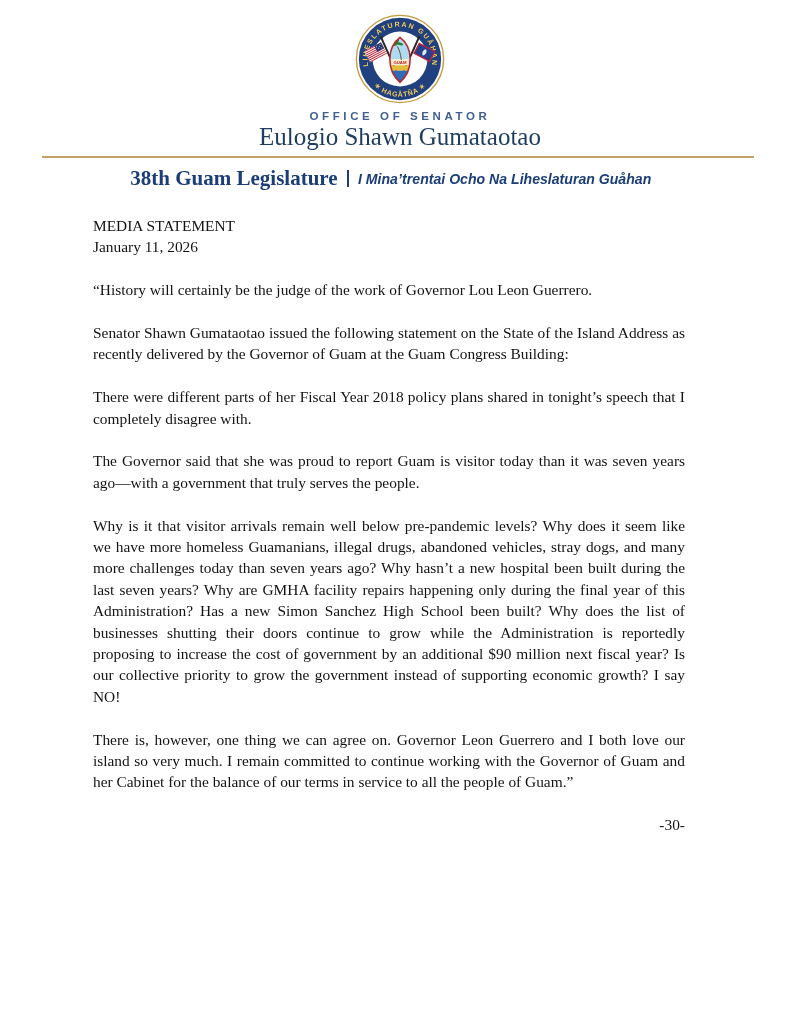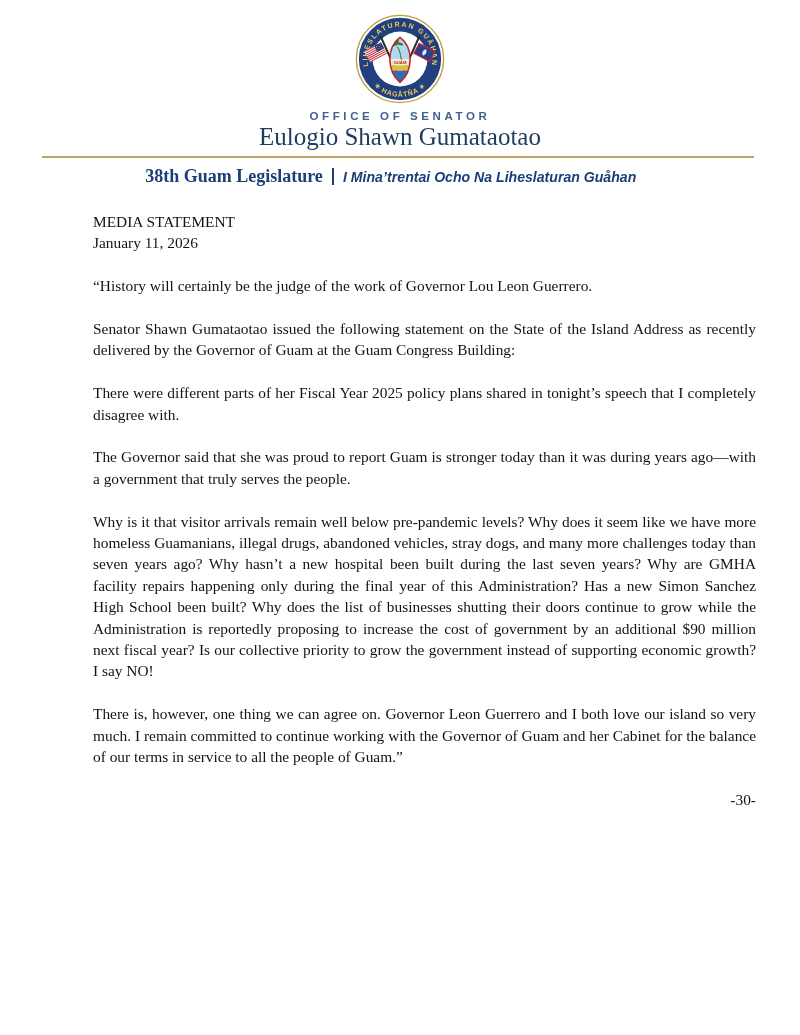--- a/index.html
+++ b/index.html
@@ -42,35 +42,35 @@
     margin-top: 8px;
     display: flex;
     justify-content: center;
     align-items: center;
     gap: 9px;
     color: #1c3e78;
   }
   .leg-en {
     font-family: "Liberation Serif", serif;
     font-weight: 700;
-    font-size: 18px;
+    font-size: 21px;
   }
   .leg-divider { width: 2px; height: 17px; background: #1c3e78; }
   .leg-ch {
     font-family: "Liberation Sans", sans-serif;
     font-weight: 700;
     font-style: italic;
     font-size: 15px;
     transform: scaleX(0.94);
     transform-origin: left center;
   }
 
   
   .statement {
-    padding: 24px 44px 0 93px;
+    padding: 24px 115px 0 93px;
     font-size: 15.4px;
     line-height: 21.4px;
     color: #131313;
   }
   .doc-title, .doc-date { text-align: left; }
   .paras p { margin: 21.4px 0 0 0; text-align: justify; }
   .end-mark { margin-top: 21.4px; text-align: right; }
 
   
   .footer {
@@ -184,22 +184,22 @@
     </div>
   </header>
 
   <main class="statement">
     <div class="doc-title">MEDIA STATEMENT</div>
     <div class="doc-date">January 11, 2026</div>
 
     <div class="paras">
         <p>“History will certainly be the judge of the work of Governor Lou Leon Guerrero.</p>
         <p>Senator Shawn Gumataotao issued the following statement on the State of the Island Address as recently delivered by the Governor of Guam at the Guam Congress Building:</p>
-        <p>There were different parts of her Fiscal Year 2025 policy plans shared in tonight’s speech that I completely disagree with.</p>
-        <p>The Governor said that she was proud to report Guam is stronger today than it was during years ago—with a government that truly serves the people.</p>
+        <p>There were different parts of her Fiscal Year 2018 policy plans shared in tonight’s speech that I completely disagree with.</p>
+        <p>The Governor said that she was proud to report Guam is visitor today than it was seven years ago—with a government that truly serves the people.</p>
         <p>Why is it that visitor arrivals remain well below pre-pandemic levels? Why does it seem like we have more homeless Guamanians, illegal drugs, abandoned vehicles, stray dogs, and many more challenges today than seven years ago? Why hasn’t a new hospital been built during the last seven years? Why are GMHA facility repairs happening only during the final year of this Administration? Has a new Simon Sanchez High School been built? Why does the list of businesses shutting their doors continue to grow while the Administration is reportedly proposing to increase the cost of government by an additional $90 million next fiscal year? Is our collective priority to grow the government instead of supporting economic growth? I say NO!</p>
         <p>There is, however, one thing we can agree on. Governor Leon Guerrero and I both love our island so very much. I remain committed to continue working with the Governor of Guam and her Cabinet for the balance of our terms in service to all the people of Guam.”</p>
       </div>
 
     <div class="end-mark">-30-</div>
   </main>
 
 
 </div>
 

